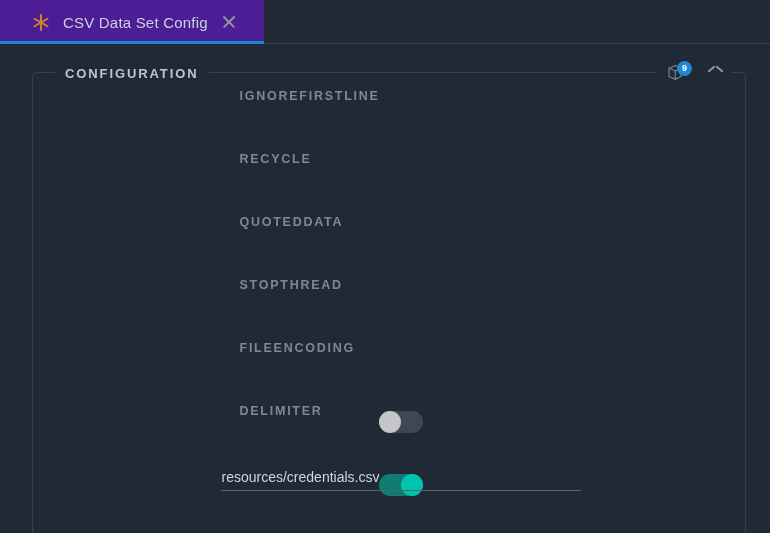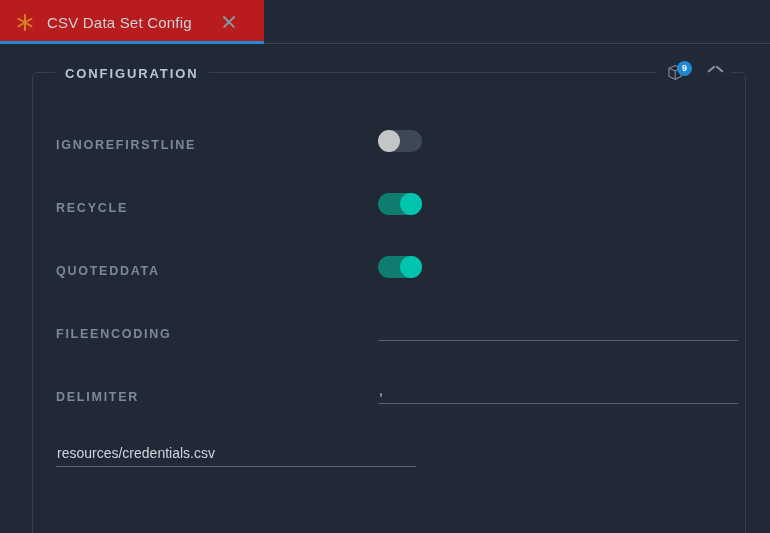--- a/index.html
+++ b/index.html
@@ -25,22 +25,23 @@
     height: 1px;
     background: #3a4453;
   }
   .tab {
     position: absolute;
     left: 0; top: 0;
     width: 264px;
     height: 44px;
     display: flex;
     align-items: center;
-    background: #b91c1c;
-    box-sizing: border-box;
+    background: #4c1d95;
+    box-sizing: border-box;
+    padding-left: 16px;
   }
   .tab-underline {
     position: absolute;
     left: 0; bottom: 0;
     width: 264px;
     height: 3px;
     background: #1f87d4;
     z-index: 2;
   }
   .tab-star {
@@ -185,24 +186,25 @@
   .chevron i:last-child  { left: 8px; transform: rotate(40deg); transform-origin: right center; }
 
   
   .rows {
     position: absolute;
     left: 0; right: 0; top: 16px;
     padding: 0;
   }
   .row {
     display: flex;
-    align-items: flex-end;
+    align-items: center;
     height: 63px;
     padding-left: 23px;
     box-sizing: border-box;
+    flex-direction: column;
   }
   .row-label {
     width: 322px;
     flex: 0 0 322px;
     font-size: 12.5px;
     font-weight: bold;
     letter-spacing: 1.75px;
     color: #7d8899;
     text-transform: uppercase;
   }
@@ -316,20 +318,28 @@
 
       <div class="row">
         <div class="row-label">quotedData</div>
         <div class="row-control">
           <div class="toggle on">
             <span class="knob"></span>
           </div>
         </div>
       </div>
 
+      <div class="row">
+        <div class="row-label">stopThread</div>
+        <div class="row-control">
+          <div class="toggle">
+            <span class="knob"></span>
+          </div>
+        </div>
+      </div>
 
       <div class="row">
         <div class="row-label">fileEncoding</div>
         <div class="row-control">
           <input class="field" type="text" value="" style="">
         </div>
       </div>
 
       <div class="row">
         <div class="row-label">delimiter</div>

